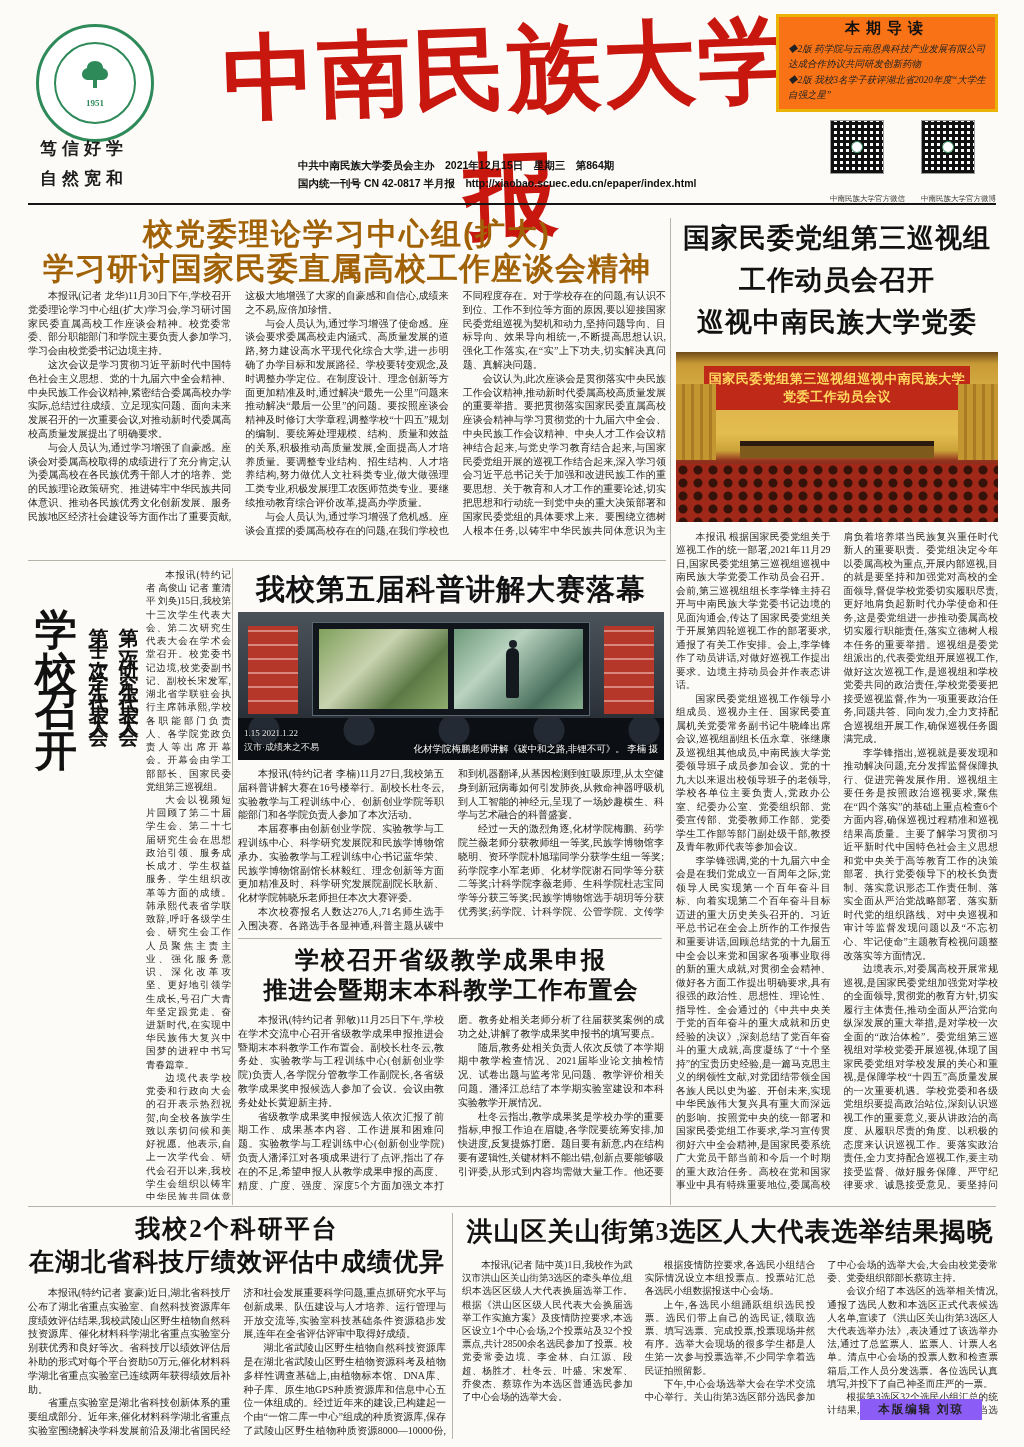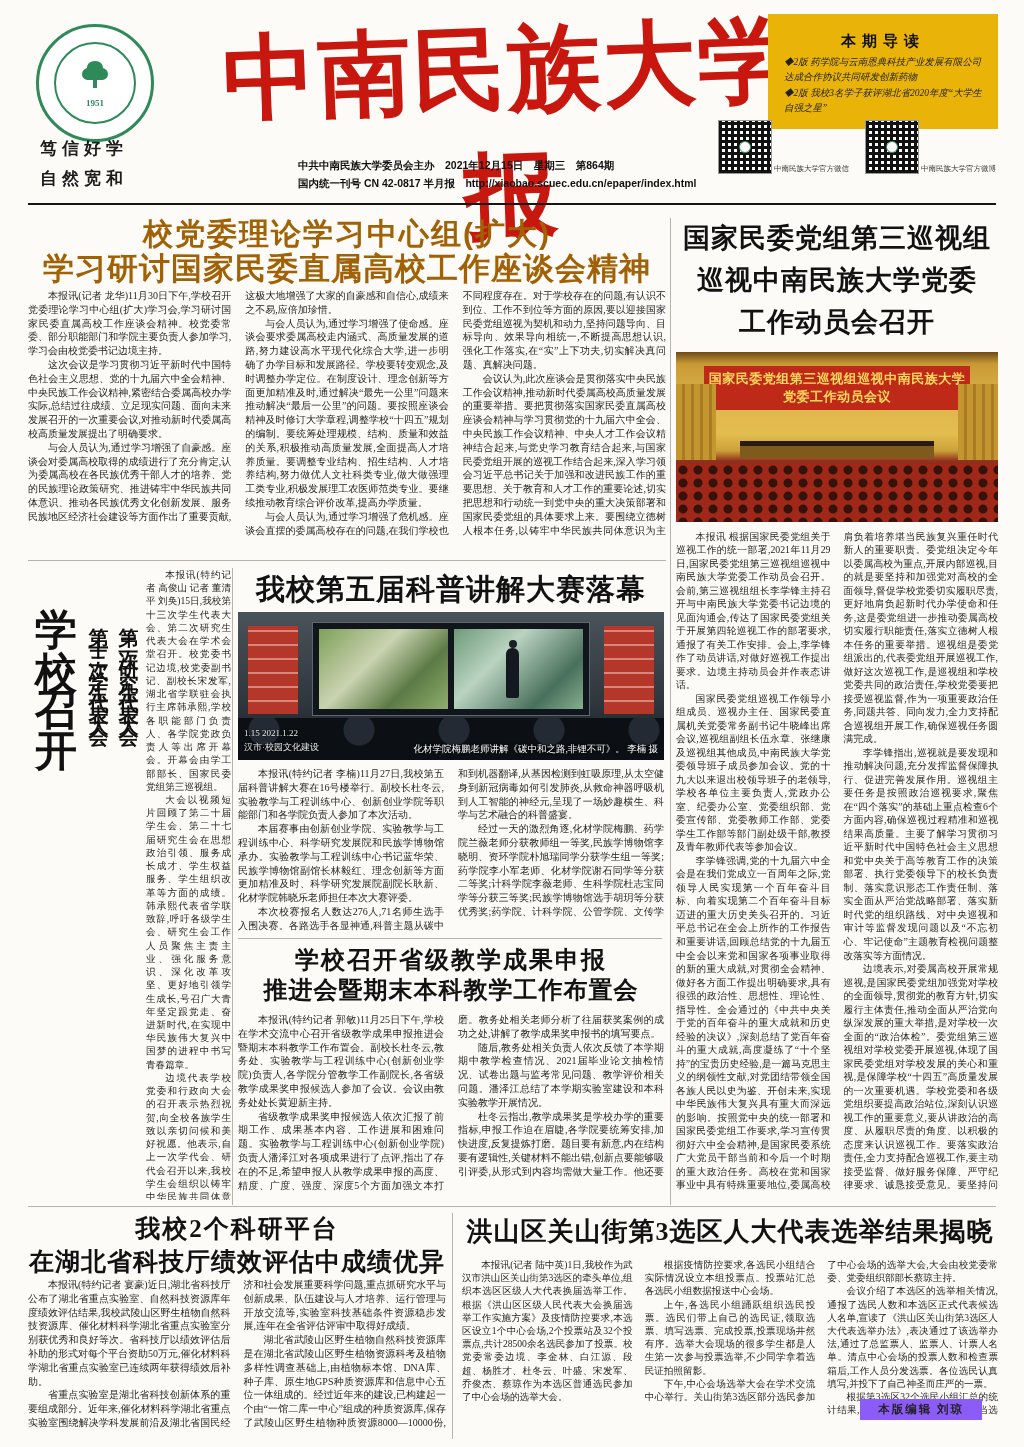--- a/index.html
+++ b/index.html
@@ -10,25 +10,25 @@
   .logo{position:absolute;left:36px;top:24px;width:112px;height:112px;border:3px solid #2f8a5a;border-radius:50%;
         background:#fff;display:flex;align-items:center;justify-content:center;}
   .logo-inner{width:78px;height:78px;border:2px solid #2f8a5a;border-radius:50%;display:flex;flex-direction:column;
         align-items:center;justify-content:center;gap:1px;}
   .logo-year{font-size:9px;color:#2f8a5a;font-weight:bold;}
   .paper-title{position:absolute;left:205px;top:6px;width:610px;text-align:center;font-size:93px;font-weight:bold;
         color:#c8170e;font-family:"DejaVu Serif",serif;transform:rotate(-2deg);letter-spacing:2px;line-height:1.35;}
   .slogan{position:absolute;left:40px;top:134px;font-size:17px;font-weight:bold;letter-spacing:5px;line-height:1.75;color:#1c1c1c;}
   .pub-info{position:absolute;left:298px;top:156px;width:420px;font-family:"Liberation Sans",sans-serif;
         font-size:10.5px;font-weight:bold;color:#111;line-height:1.75;}
-  .guide{position:absolute;right:26px;top:14px;width:198px;border:7px solid #eab308;padding:11px 9px 6px;background:#eab308;}
+  .guide{position:absolute;right:26px;top:14px;width:198px;border:3px solid #eab308;padding:2px 9px 6px;background:#f97316;}
   .guide-title{text-align:center;font-size:15px;font-weight:bold;letter-spacing:6px;margin-bottom:4px;color:#111;}
   .guide-item{font-size:9.5px;line-height:1.55;color:#222;margin-top:2px;font-style:italic;}
   .qr-row{position:absolute;right:28px;top:120px;display:flex;gap:16px;}
-  .qr-block{display:flex;flex-direction:row;align-items:flex-end;gap:2px;}
+  .qr-block{display:flex;flex-direction:column;align-items:flex-start;gap:20px;}
   .qr{width:52px;height:52px;border:1px solid #999;position:relative;background-color:#fff;
       background-image:repeating-linear-gradient(0deg,#111 0 3px,transparent 3px 6px),
                        repeating-linear-gradient(90deg,#111 0 3px,#fff 3px 6px);}
   .qr::after{content:"";position:absolute;inset:38%;background:#fff;border:1px solid #2f8a5a;border-radius:50%;}
   .qr-cap{font-size:7.5px;color:#333;}
   
   .mh-rule{position:absolute;left:28px;top:203px;width:968px;height:2px;background:#151515;}
   .vrule,.hrule{position:absolute;background:#b8b3aa;}
   .vrule{width:1px;} .hrule{height:1px;}
   
@@ -81,21 +81,21 @@
   .pc-caption{position:absolute;right:6px;bottom:4px;color:#fff;font-size:9.5px;text-shadow:0 0 3px #000;}
   .contest .body-cols{column-count:2;column-gap:14px;height:178px;margin-top:7px;}
   
   .teaching{position:absolute;left:238px;top:945px;width:426px;}
   .teach-h1{font-size:24px;letter-spacing:2px;line-height:1.25;}
   .teach-h2{font-size:24px;letter-spacing:1px;line-height:1.25;margin-bottom:8px;}
   .teaching .body-cols{column-count:2;column-gap:14px;height:192px;}
   
   .platform{position:absolute;left:28px;top:1213px;width:418px;}
   .plat-h1{font-size:25px;letter-spacing:2px;line-height:1.3;}
-  .plat-h2{font-size:25px;letter-spacing:1px;line-height:1.3;}
+  .plat-h2{font-size:25px;letter-spacing:1px;line-height:1.3;margin-bottom:8px;}
   .platform .body-cols{column-count:2;column-gap:13px;height:154px;}
   .election{position:absolute;left:462px;top:1215px;width:536px;height:226px;}
   .elect-h{font-size:26px;letter-spacing:1px;line-height:1.3;margin-bottom:9px;}
   .election .body-cols{column-count:3;column-gap:12px;height:166px;font-size:9.6px;}
   .editor-box{position:absolute;right:16px;top:184px;background:#8b5cf6;padding:3px 18px;font-size:11.5px;
      font-weight:bold;color:#222;letter-spacing:2px;}
 </style>
 </head>
 <body>
 
@@ -156,22 +156,22 @@
         <p>与会人员认为,通过学习增强了自豪感。座谈会对委属高校取得的成绩进行了充分肯定,认为委属高校在各民族优秀干部人才的培养、党的民族理论政策研究、推进铸牢中华民族共同体意识、推动各民族优秀文化创新发展、服务民族地区经济社会建设等方面作出了重要贡献,这极大地增强了大家的自豪感和自信心,成绩来之不易,应倍加珍惜。</p>
         <p>与会人员认为,通过学习增强了使命感。座谈会要求委属高校走内涵式、高质量发展的道路,努力建设高水平现代化综合大学,进一步明确了办学目标和发展路径。学校要转变观念,及时调整办学定位。在制度设计、理念创新等方面更加精准及时,通过解决“最先一公里”问题来推动解决“最后一公里”的问题。要按照座谈会精神及时修订大学章程,调整学校“十四五”规划的编制。要统筹处理规模、结构、质量和效益的关系,积极推动高质量发展,全面提高人才培养质量。要调整专业结构、招生结构、人才培养结构,努力做优人文社科类专业,做大做强理工类专业,积极发展理工农医师范类专业。要继续推动教育综合评价改革,提高办学质量。</p>
         <p>与会人员认为,通过学习增强了危机感。座谈会直摆的委属高校存在的问题,在我们学校也不同程度存在。对于学校存在的问题,有认识不到位、工作不到位等方面的原因,要以迎接国家民委党组巡视为契机和动力,坚持问题导向、目标导向、效果导向相统一,不断提高思想认识,强化工作落实,在“实”上下功夫,切实解决真问题、真解决问题。</p>
         <p>会议认为,此次座谈会是贯彻落实中央民族工作会议精神,推动新时代委属高校高质量发展的重要举措。要把贯彻落实国家民委直属高校座谈会精神与学习贯彻党的十九届六中全会、中央民族工作会议精神、中央人才工作会议精神结合起来,与党史学习教育结合起来,与国家民委党组开展的巡视工作结合起来,深入学习领会习近平总书记关于加强和改进民族工作的重要思想、关于教育和人才工作的重要论述,切实把思想和行动统一到党中央的重大决策部署和国家民委党组的具体要求上来。要围绕立德树人根本任务,以铸牢中华民族共同体意识为主线,对标对表,逐一梳理,查摆问题,调定位、补短板、找差距、提质效、强弱项,抢抓机遇,全面开展落实行动,交出满意答卷。</p>
       </div>
   </div>
 
   <div class="inspection">
     <div class="hl-black insp-h">
       <div>国家民委党组第三巡视组</div>
+      <div>工作动员会召开</div>
       <div>巡视中南民族大学党委</div>
-      <div>工作动员会召开</div>
     </div>
     <div class="photo-meeting">
       <div class="pm-banner">国家民委党组第三巡视组巡视中南民族大学党委工作动员会议</div>
       <div class="pm-curtain" style="left:0;"></div>
       <div class="pm-curtain" style="right:0;"></div>
       <div class="pm-table"></div>
       <div class="pm-audience"></div>
     </div>
     <div class="body-cols">
         <p>本报讯 根据国家民委党组关于巡视工作的统一部署,2021年11月29日,国家民委党组第三巡视组巡视中南民族大学党委工作动员会召开。会前,第三巡视组组长李学锋主持召开与中南民族大学党委书记边境的见面沟通会,传达了国家民委党组关于开展第四轮巡视工作的部署要求,通报了有关工作安排。会上,李学锋作了动员讲话,对做好巡视工作提出要求。边境主持动员会并作表态讲话。</p>
@@ -202,21 +202,21 @@
     <div class="photo-contest">
       <div class="pc-panel" style="left:10px;"></div>
       <div class="pc-panel" style="right:10px;"></div>
       <div class="pc-screen">
         <div class="pc-img1"></div>
         <div class="pc-img2"></div>
       </div>
       <div class="pc-presenter"></div>
       <div class="pc-audience"></div>
       <div class="pc-ts">1.15 2021.1.22</div>
-      <div class="pc-loc">汉市·校园文化建设</div>
+      <div class="pc-loc">汉市·成绩来之不易</div>
       <div class="pc-caption">化材学院梅鹏老师讲解《碳中和之路,非锂不可》。 李楠 摄</div>
     </div>
     <div class="body-cols">
         <p>本报讯(特约记者 李楠)11月27日,我校第五届科普讲解大赛在16号楼举行。副校长杜冬云,实验教学与工程训练中心、创新创业学院等职能部门和各学院负责人参加了本次活动。</p>
         <p>本届赛事由创新创业学院、实验教学与工程训练中心、科学研究发展院和民族学博物馆承办。实验教学与工程训练中心书记蓝华荣、民族学博物馆副馆长林毅红、理念创新等方面更加精准及时、科学研究发展院副院长耿新、化材学院韩晓乐老师担任本次大赛评委。</p>
         <p>本次校赛报名人数达276人,71名师生选手入围决赛。各路选手各显神通,科普主题从碳中和到机器翻译,从基因检测到虹吸原理,从太空健身到新冠病毒如何引发肺炎,从救命神器呼吸机到人工智能的神经元,呈现了一场妙趣横生、科学与艺术融合的科普盛宴。</p>
         <p>经过一天的激烈角逐,化材学院梅鹏、药学院兰薇老师分获教师组一等奖,民族学博物馆李晓明、资环学院朴旭瑞同学分获学生组一等奖;药学院李小军老师、化材学院谢石同学等分获二等奖;计科学院李薇老师、生科学院杜志宝同学等分获三等奖;民族学博物馆选手胡玥等分获优秀奖;药学院、计科学院、公管学院、文传学院、化材学院、民社学院、法学院、资环学院获优秀组织奖。</p>
       </div>
   </div>
 

